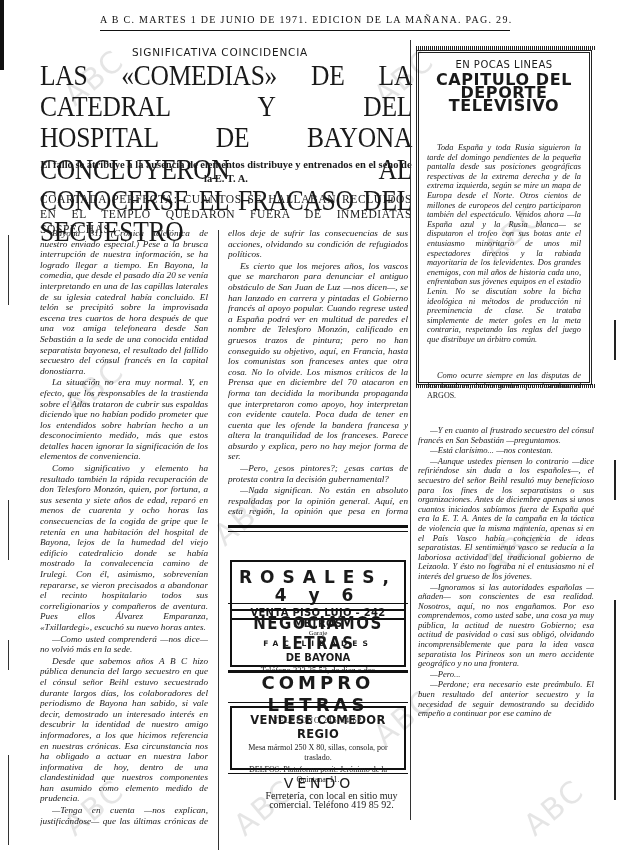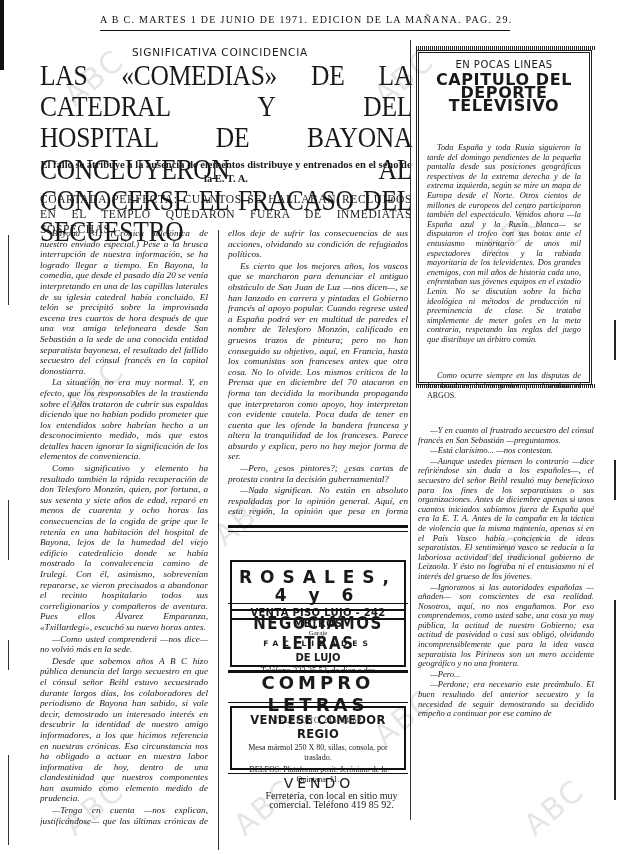--- a/index.html
+++ b/index.html
@@ -139,21 +139,21 @@
 <div class="ad ad-rosales">
   <div class="big l1">ROSALES, 4 y 6</div>
   <div class="big l2">VENTA PISO LUJO - 242 METROS</div>
   <div class="l3">Garaje</div>
   <div class="l4">FACILIDADES</div>
 </div>
 <div class="ad-rule thin" style="top:603px"></div>
 
 <div class="ad ad-negociamos">
   <div class="big l1">NEGOCIAMOS LETRAS</div>
-  <div class="l2">DE LUJO</div>
+  <div class="l2">DE BAYONA</div>
   <div class="l3">Teléfono 223 25 52, de diez a dos</div>
 </div>
 <div class="ad-rule" style="top:670px"></div>
 
 <div class="ad-compro">
   <div class="l1">COMPRO LETRAS</div>
   <div class="l2">TELEFONO 246 64 62</div>
 </div>
 <div class="ad-rule thin" style="top:702px"></div>
 

